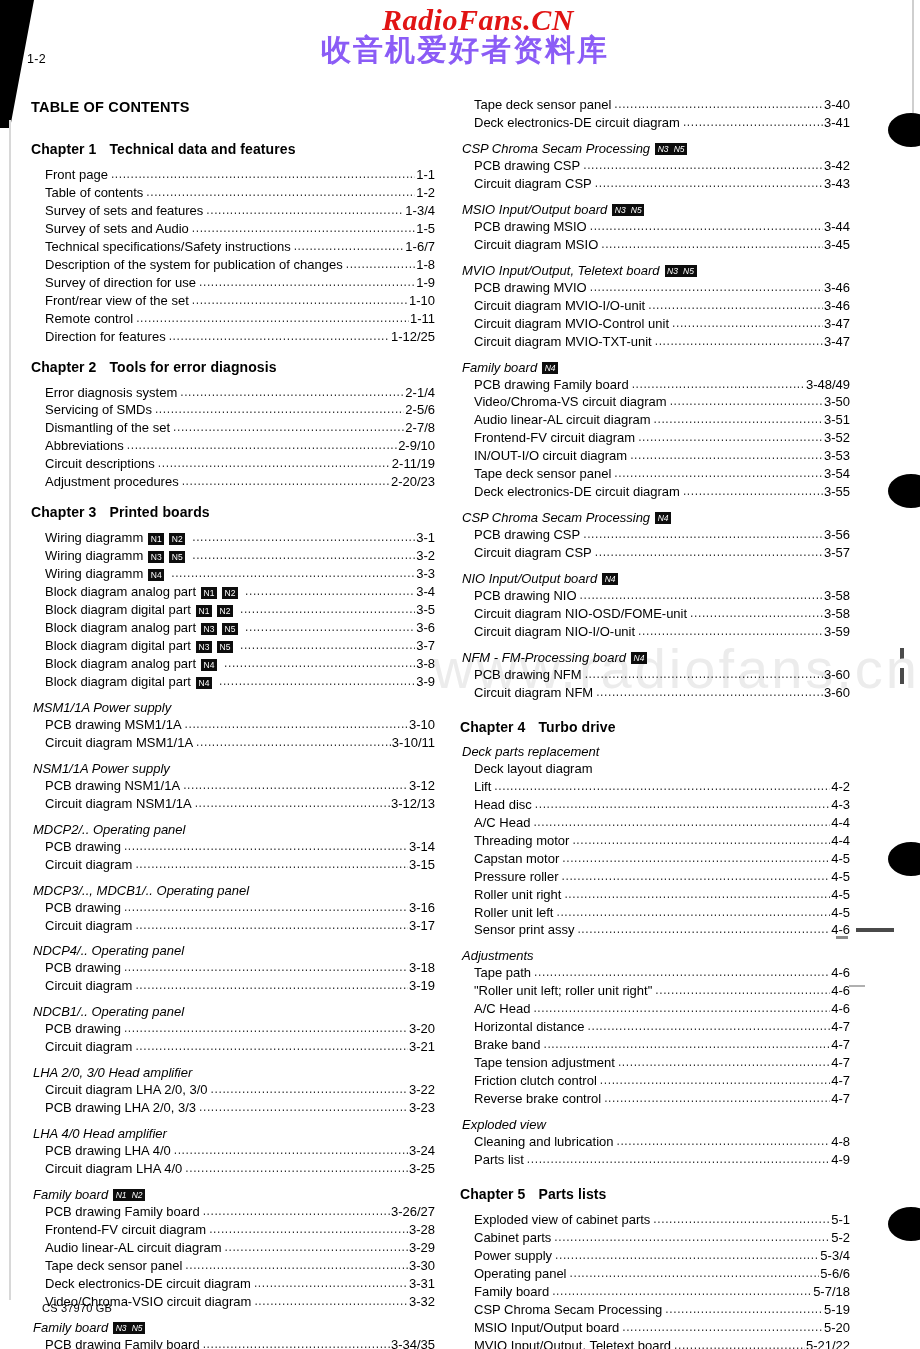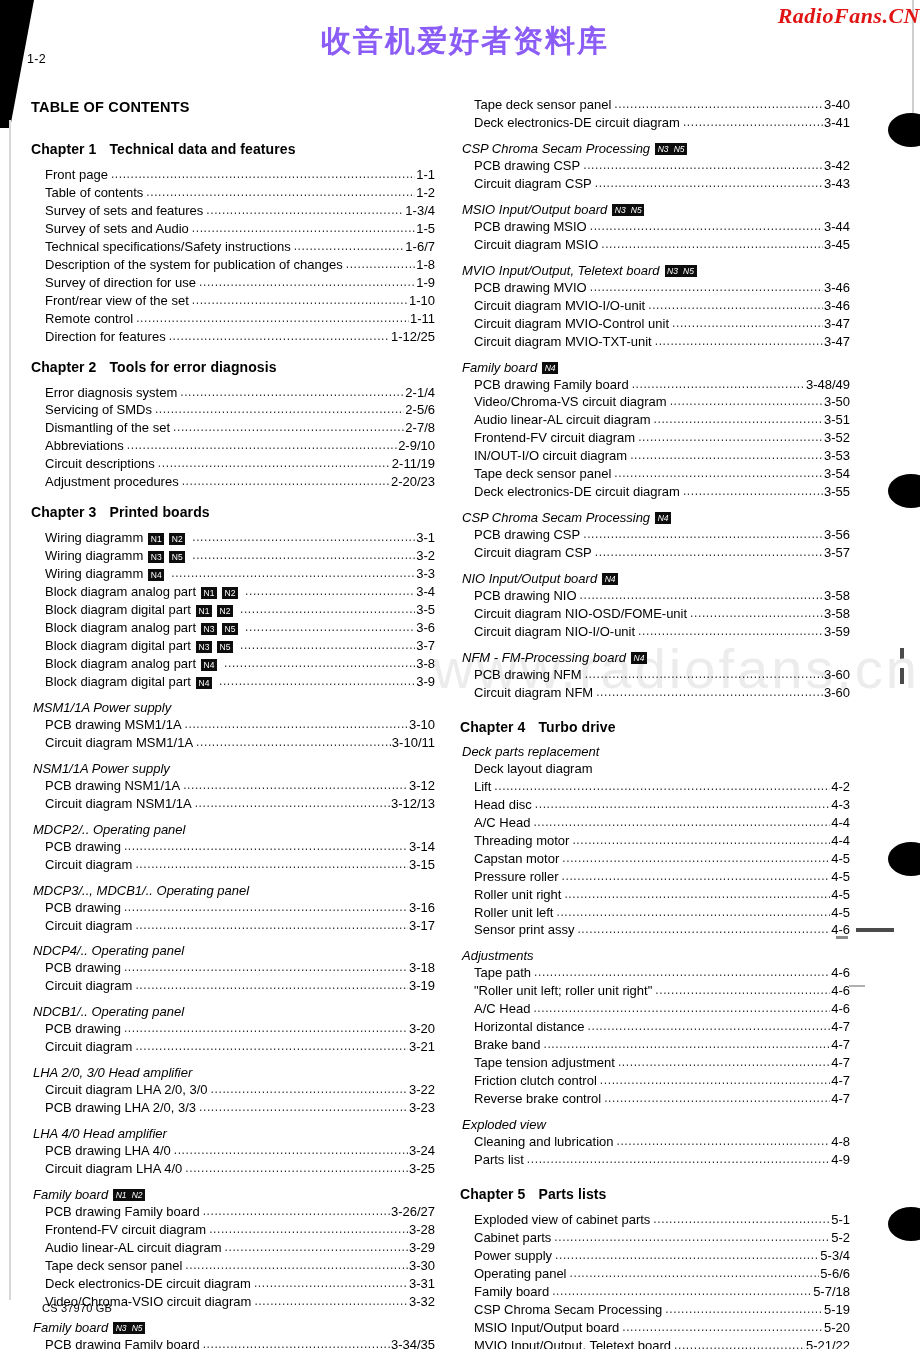--- a/index.html
+++ b/index.html
@@ -58,27 +58,26 @@
     position: absolute;
     left: 0; right: 0;
     top: 4px;
     text-align: center;
     pointer-events: none;
   }
   .wm-top .wm-en {
     font-family: "Liberation Serif", serif;
     font-style: italic;
     font-weight: bold;
-    font-size: 22px;
+    font-size: 30px;
     color: #e11414;
     letter-spacing: 0.5px;
     line-height: 1.05;
     display: block;
     margin-left: 36px;
-    text-align: right;
   }
   .wm-top .wm-cn {
     font-family: Liberation Mono, monospace;
     font-weight: bold;
     font-size: 30px;
     color: #8b5cf6;
     letter-spacing: 2px;
     line-height: 1.1;
     display: block;
     margin-left: 10px;

